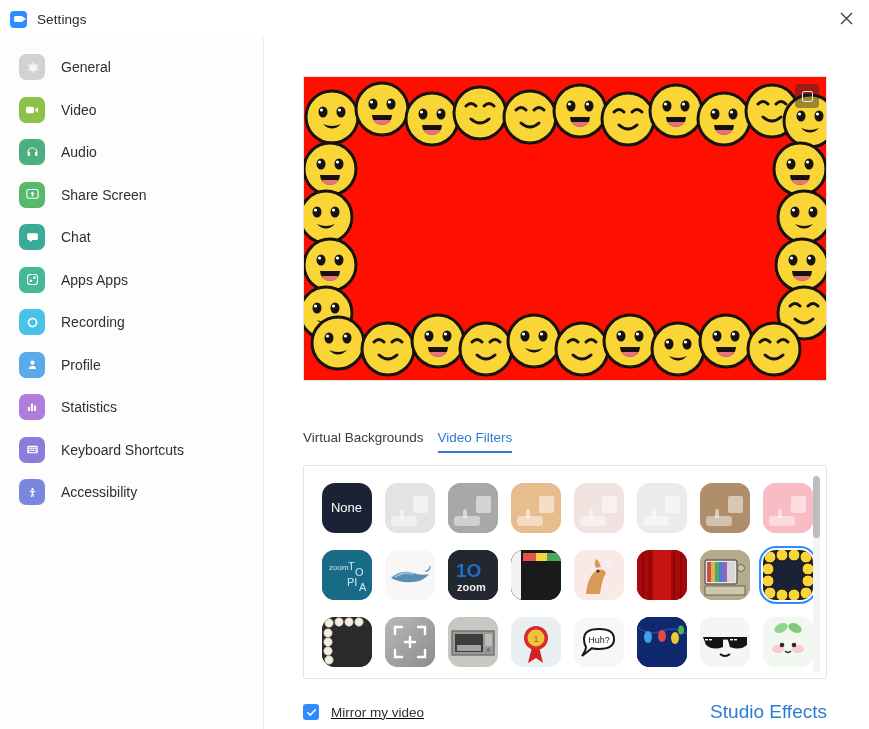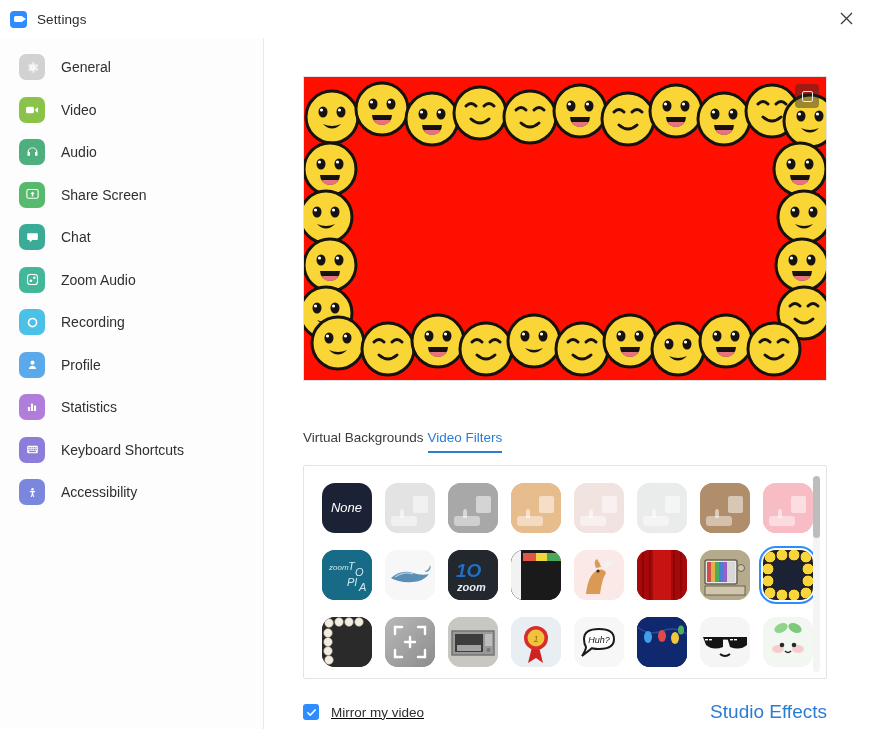--- a/index.html
+++ b/index.html
@@ -82,37 +82,37 @@
     position: absolute; right: 7px; top: 7px; width: 24px; height: 24px;
     border-radius: 4px; background: rgba(40,40,40,.45);
     display: flex; align-items: center; justify-content: center;
     cursor: pointer;
   }
   .preview-expand .sq {
     width: 11px; height: 11px; border: 1.6px solid #e9e9e9; border-radius: 2px;
   }
 
   
-  .tabs { display: flex; gap: 4px; margin-top: 49px; align-items: flex-end; }
+  .tabs { display: flex; gap: 14px; margin-top: 49px; align-items: flex-end; }
   .tab {
     font-size: 13.5px; color: #3c3c3c; padding-bottom: 6px; cursor: pointer;
     border-bottom: 2.5px solid transparent;
   }
   .tab.active { color: #2b7cd3; border-bottom-color: #2b7cd3; }
 
   
   .filters-box {
     margin-top: 12px; width: 524px; height: 214px;
     border: 1px solid #e3e3e3; border-radius: 2px;
     position: relative; padding: 9px 0 0 11px; background: #fff;
     overflow: hidden;
   }
   .filters-grid {
     display: grid; grid-template-columns: repeat(8, 63px);
-    gap: 2px 0; width: 500px; font-style: italic;
+    gap: 2px 0; width: 500px;
   }
   .thumb-cell { width: 63px; height: 65px; display: flex; align-items: center; justify-content: center; }
   .thumb {
     width: 50px; height: 50px; border-radius: 13px; position: relative;
     overflow: hidden; cursor: pointer; background: #efefef;
   }
   .thumb.sel { outline: 2.5px solid #2d8cff; outline-offset: 2px; }
   .thumb-label {
     position: absolute; inset: 0; display: flex; align-items: center; justify-content: center;
     color: #fff; font-size: 13px;
@@ -224,21 +224,21 @@
       </div>
 
       <div class="nav-item">
         <span class="nav-icon" style="background:#43b79a">
           <svg width="15" height="15" viewBox="0 0 24 24">
               <rect x="4" y="4" width="16" height="16" rx="4.5" fill="none" stroke="#fff" stroke-width="1.8"></rect>
               <circle class="g-white" cx="9.5" cy="14" r="2.2"></circle>
               <circle class="g-white" cx="15" cy="9" r="2"></circle>
             </svg>
         </span>
-        <span class="nav-label">Zoom Audio</span>
+        <span class="nav-label">Apps Apps</span>
       </div>
 
 
       <div class="nav-item">
         <span class="nav-icon" style="background:#4cc1e8">
           <svg width="15" height="15" viewBox="0 0 24 24">
               <circle cx="12" cy="12" r="6.5" fill="none" stroke="#fff" stroke-width="2.6"></circle>
             </svg>
         </span>
         <span class="nav-label">Recording</span>

